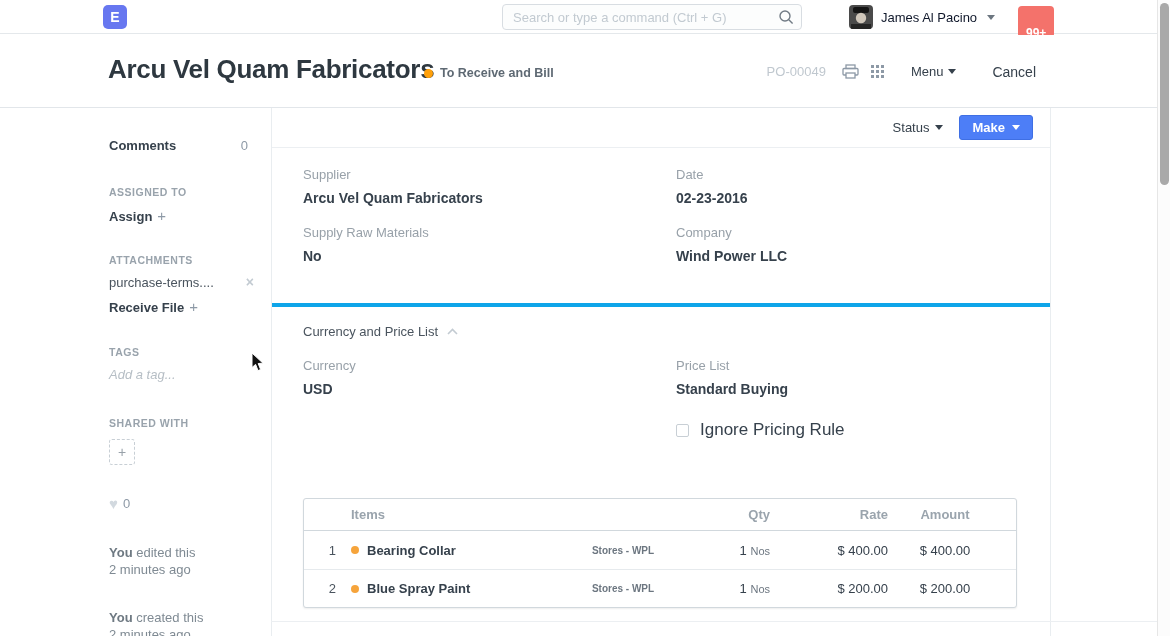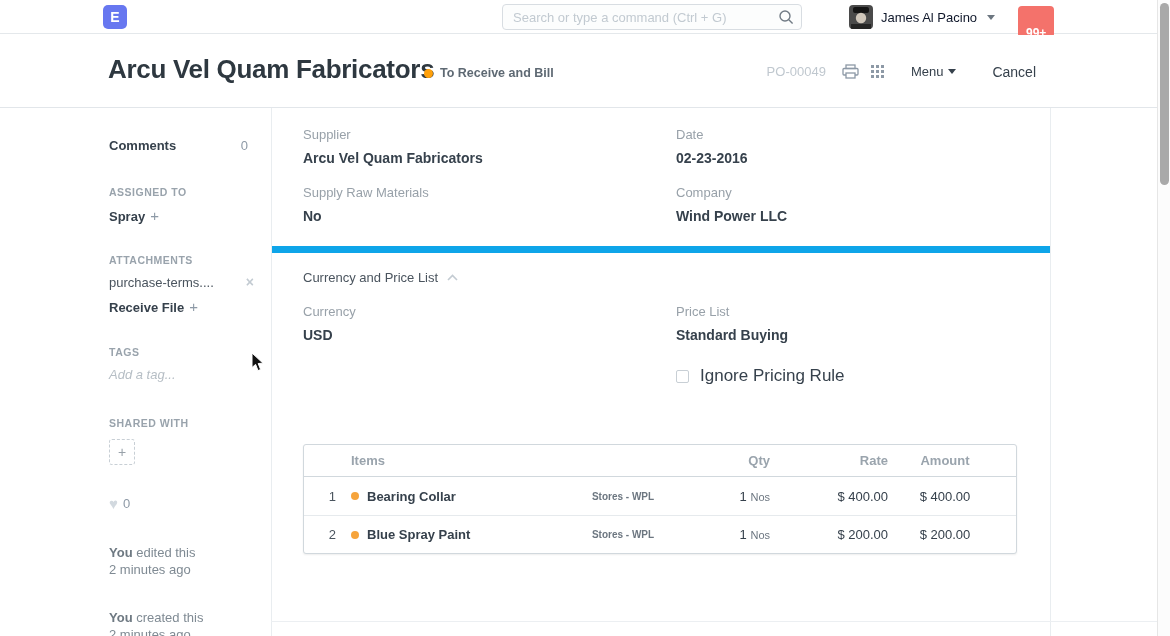--- a/index.html
+++ b/index.html
@@ -77,21 +77,21 @@
                   border-top:5px solid #36414c; }
   .make-btn { background:#4d7ef7; border:1px solid #3f6fe4; border-radius:3px; color:#fff;
               font-family:inherit; font-size:13px; font-weight:700; padding:4px 12px; cursor:pointer;
               display:flex; align-items:center; gap:7px; }
   .make-caret { width:0; height:0; border-left:4px solid transparent; border-right:4px solid transparent;
                 border-top:5px solid #fff; }
   .fields-grid { display:grid; grid-template-columns:342px 1fr; column-gap:31px; padding:0 31px; }
   .field { margin-bottom:19px; }
   .f-label { font-size:13px; color:#98a1a9; margin-bottom:8px; }
   .f-value { font-size:14px; font-weight:700; color:#36414c; cursor:pointer; }
-  .sec1 { padding-top:19px; border-bottom:7px solid #0ea5e9; padding-bottom:3px; }
+  .sec1 { padding-top:19px; border-bottom:4px solid #0ea5e9; padding-bottom:20px; }
   .sec2 { padding-top:17px; }
   .sec-title-row { padding:0 31px; margin-bottom:19px; display:flex; align-items:center; gap:9px; cursor:pointer; }
   .sec-title { font-size:13px; color:#4a545e; }
   .chk-row { display:flex; align-items:center; gap:11px; margin-top:4px; cursor:pointer; }
   .chk { width:13px; height:13px; border:1px solid #c8cfd5; border-radius:2px; background:#fff; cursor:pointer; }
   .chk-label { font-size:17px; color:#36414c; }
   
   .items-table { margin:39px 0 0 31px; width:714px; border:1px solid #d1d8dd; border-radius:3px;
                  background:#fff; box-shadow:0 1px 2px rgba(0,0,0,0.07); }
   .t-row { display:flex; align-items:center; padding-right:14px; }
@@ -182,21 +182,21 @@
     </div>
   </div>
 
   <div class="sidebar">
     <div class="sb-abs sb-row" style="top:30px;">
       <span class="sb-strong">Comments</span>
       <span class="sb-count">0</span>
     </div>
     <div class="sb-abs sb-heading" style="top:78px;">ASSIGNED TO</div>
     <div class="sb-abs" style="top:99px;">
-      <span class="sb-strong">Spray</span><span class="sb-plus">+</span>
+      <span class="sb-strong">Assign</span><span class="sb-plus">+</span>
     </div>
     <div class="sb-abs sb-heading" style="top:146px;">ATTACHMENTS</div>
     <div class="sb-abs sb-row" style="top:166px; width:145px;">
       <span class="sb-file">purchase-terms....</span>
       <span class="sb-x">×</span>
     </div>
     <div class="sb-abs" style="top:190px;">
       <span class="sb-strong">Receive File</span><span class="sb-plus">+</span>
     </div>
     <div class="sb-abs sb-heading" style="top:238px;">TAGS</div>
@@ -213,20 +213,30 @@
       <span>2 minutes ago</span>
     </div>
     <div class="sb-abs activity" style="top:501px;">
       <b>You</b>
       <span>created this</span><br>
       <span>2 minutes ago</span>
     </div>
   </div>
 
   <div class="main-col">
+    <div class="form-toolbar">
+      <button class="status-dd">
+        <span>Status</span>
+        <span class="status-caret"></span>
+      </button>
+      <button class="make-btn">
+        <span>Make</span>
+        <span class="make-caret"></span>
+      </button>
+    </div>
 
     <div class="sec1">
       <div class="fields-grid">
         <div class="field">
           <div class="f-label">Supplier</div>
           <div class="f-value">Arcu Vel Quam Fabricators</div>
         </div>
         <div class="field">
           <div class="f-label">Date</div>
           <div class="f-value">02-23-2016</div>

